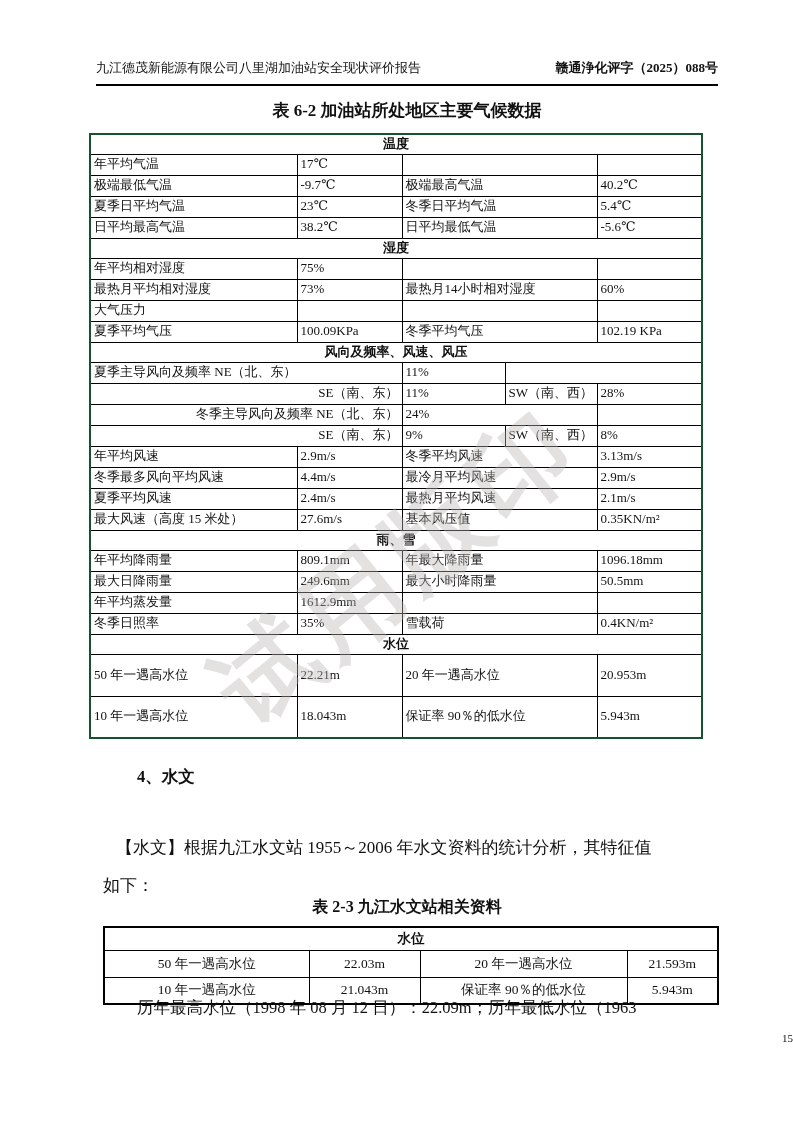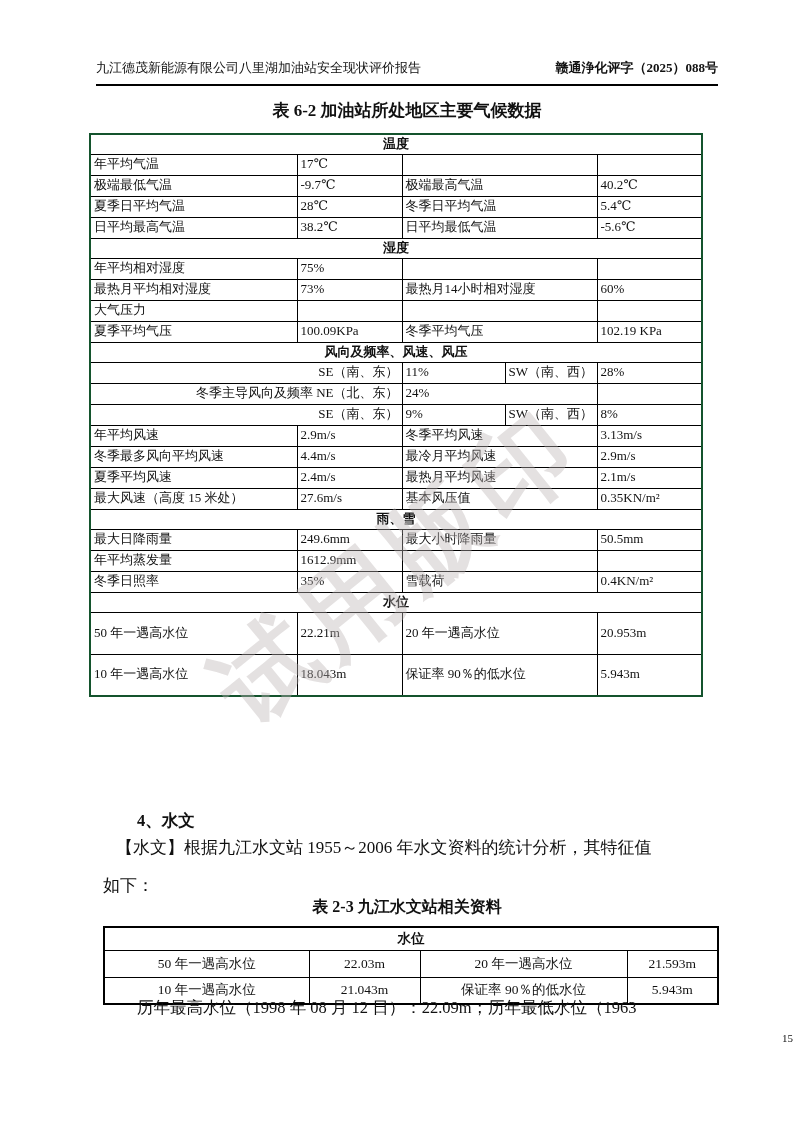--- a/index.html
+++ b/index.html
@@ -23,21 +23,21 @@
   .t22 tr{height:21px;}
   .t22 tr.sh{height:20px;}
   .t22 tr.tall{height:42px;}
   td.shc{text-align:center;font-weight:bold;}
   td.ra{text-align:right;}
   .t23{left:103px;top:926px;width:614px;border:2px solid #000;}
   .t23 td{text-align:center;font-size:13.5px;}
   .t23 tr{height:27px;}
   .t23 tr.sh{height:23px;}
   
-  .h4{position:absolute;left:137px;top:810px;font-size:16.5px;font-weight:bold;}
+  .h4{position:absolute;left:137px;top:766px;font-size:16.5px;font-weight:bold;}
   .para{position:absolute;left:103px;top:829px;width:620px;font-size:17px;line-height:38px;}
   .para .pl1{text-indent:13px;}
   .bpara{position:absolute;left:103px;top:997px;width:630px;font-size:16.5px;
          text-indent:34px;white-space:nowrap;}
   .pageno{position:absolute;left:0;top:1032px;width:793px;text-align:right;font-size:11px;}
   
   .watermark{position:absolute;left:398px;top:568px;
              transform:translate(-50%,-50%) rotate(-39deg);
              font-size:100px;font-weight:bold;letter-spacing:8px;white-space:nowrap;
              color:rgba(187,179,179,0.40);z-index:10;pointer-events:none;}
@@ -75,21 +75,21 @@
       <td></td>
     </tr>
     <tr>
       <td>极端最低气温</td>
       <td>-9.7℃</td>
       <td colspan="2">极端最高气温</td>
       <td>40.2℃</td>
     </tr>
     <tr>
       <td>夏季日平均气温</td>
-      <td>28℃</td>
+      <td>23℃</td>
       <td colspan="2">冬季日平均气温</td>
       <td>5.4℃</td>
     </tr>
     <tr>
       <td>日平均最高气温</td>
       <td>38.2℃</td>
       <td colspan="2">日平均最低气温</td>
       <td>-5.6℃</td>
     </tr>
 
@@ -118,20 +118,25 @@
       <td>夏季平均气压</td>
       <td>100.09KPa</td>
       <td colspan="2">冬季平均气压</td>
       <td>102.19 KPa</td>
     </tr>
 
     <tr class="sh">
           <td class="shc" colspan="5">风向及频率、风速、风压</td>
         </tr>
     <tr>
+      <td colspan="2">夏季主导风向及频率 NE（北、东）</td>
+      <td>11%</td>
+      <td colspan="2"></td>
+    </tr>
+    <tr>
       <td colspan="2" class="ra">SE（南、东）</td>
       <td>11%</td>
       <td>SW（南、西）</td>
       <td>28%</td>
     </tr>
     <tr>
       <td colspan="2" class="ra">冬季主导风向及频率 NE（北、东）</td>
       <td colspan="2">24%</td>
       <td></td>
     </tr>
@@ -162,20 +167,26 @@
     <tr>
       <td>最大风速（高度 15 米处）</td>
       <td>27.6m/s</td>
       <td colspan="2">基本风压值</td>
       <td>0.35KN/m²</td>
     </tr>
 
     <tr class="sh">
           <td class="shc" colspan="5">雨、雪</td>
         </tr>
+    <tr>
+      <td>年平均降雨量</td>
+      <td>809.1mm</td>
+      <td colspan="2">年最大降雨量</td>
+      <td>1096.18mm</td>
+    </tr>
     <tr>
       <td>最大日降雨量</td>
       <td>249.6mm</td>
       <td colspan="2">最大小时降雨量</td>
       <td>50.5mm</td>
     </tr>
     <tr>
       <td>年平均蒸发量</td>
       <td>1612.9mm</td>
       <td colspan="2"></td>

